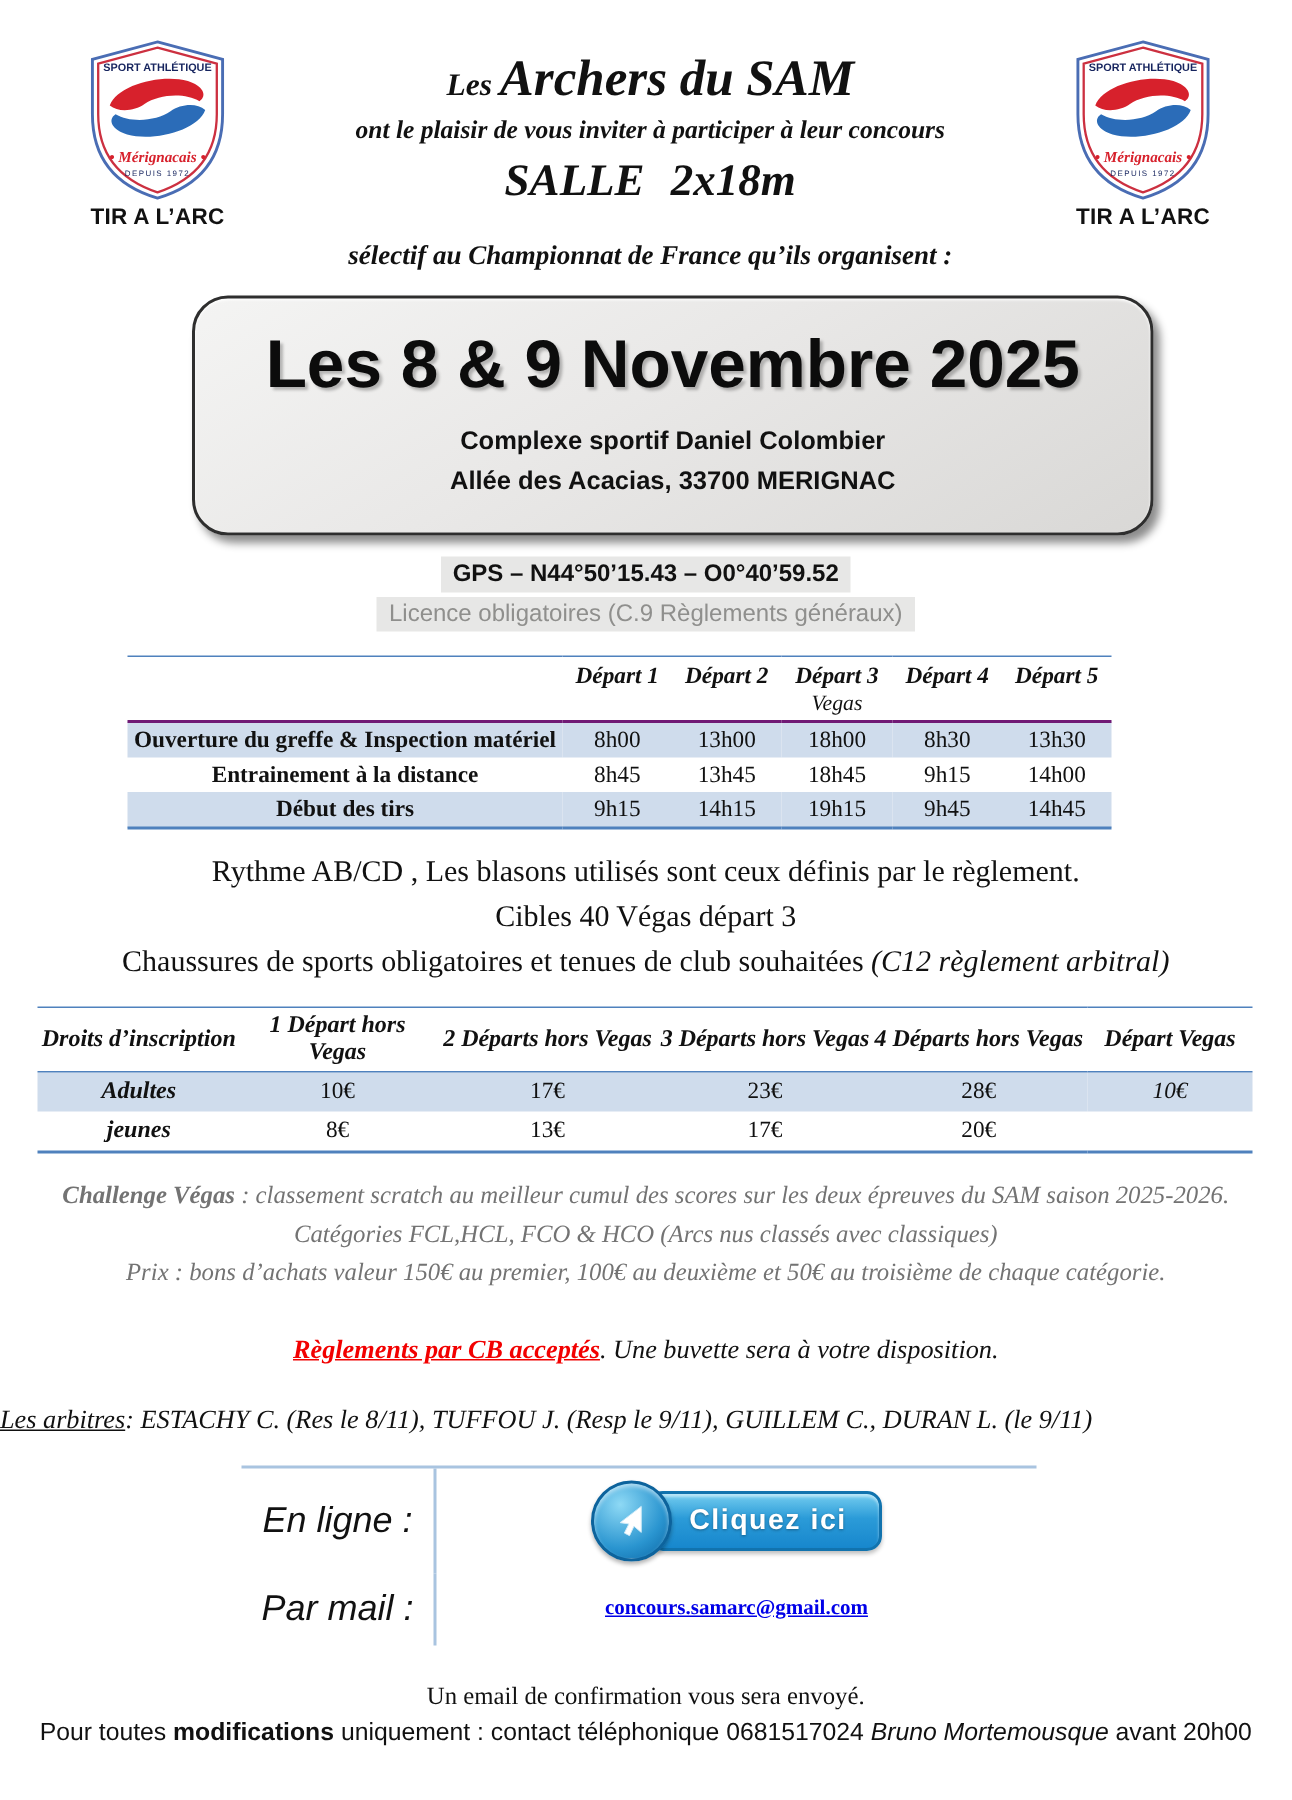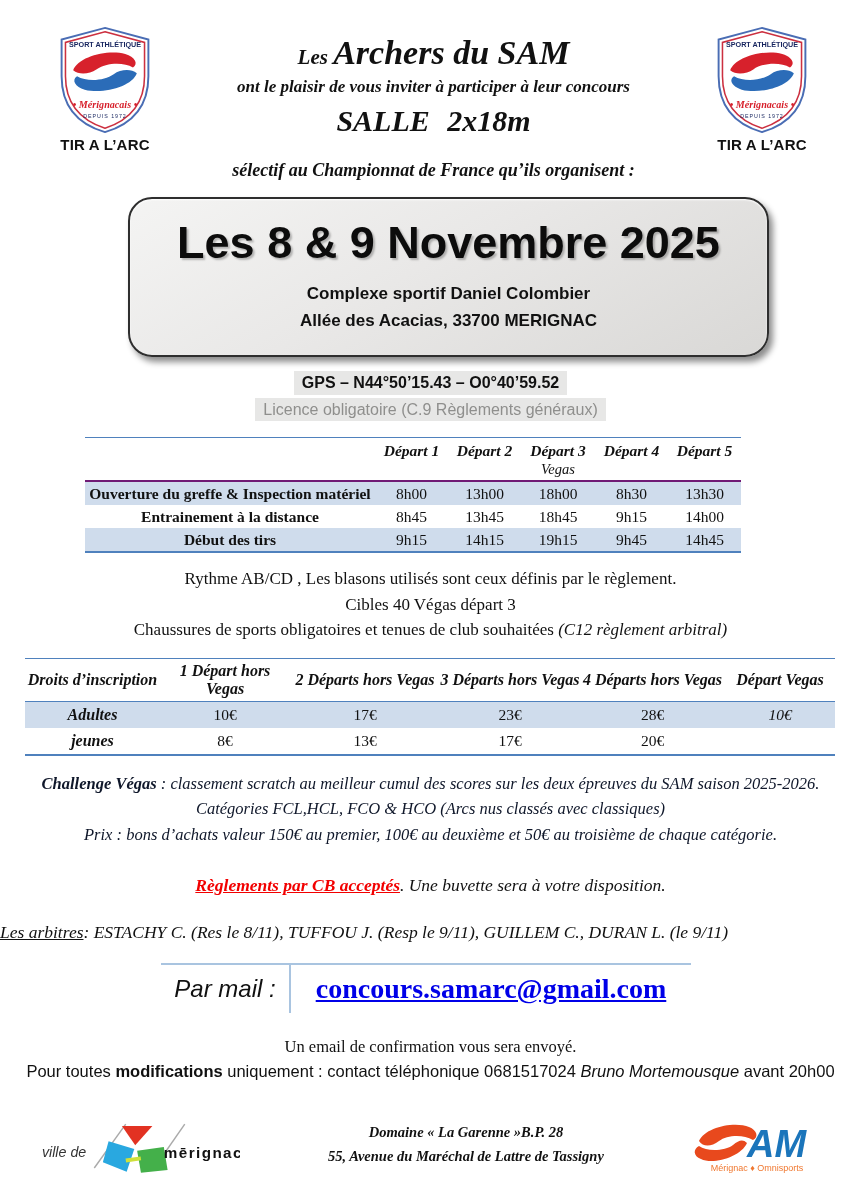--- a/index.html
+++ b/index.html
@@ -44,22 +44,22 @@
   tr.shade{background:#cfdcec;}
 
   .pricing{margin:15px 0 0 25px;width:810px;border-top:1px solid #4f81bd;border-bottom:2px solid #4f81bd;}
   .pricing thead tr{border-bottom:1px solid #4f81bd;}
   .pricing th{font-weight:bold;font-style:italic;font-size:16px;padding:3px 0;}
   .pricing td{font-size:15.5px;text-align:center;padding:2px 0;height:22px;}
   .pricing td.rlabel{font-style:italic;font-weight:bold;font-size:16px;}
   .pricing td.it{font-style:italic;}
 
   
-  .notes{text-align:center;margin-top:13px;font-size:17px;line-height:1.5;}
-  .challenge{text-align:center;margin-top:15px;color:#0f172a;font-style:italic;font-size:16.5px;line-height:1.55;}
+  .notes{text-align:center;margin-top:13px;font-size:20px;line-height:1.5;}
+  .challenge{text-align:center;margin-top:15px;color:#737373;font-style:italic;font-size:16.5px;line-height:1.55;}
   .challenge .b{font-weight:bold;}
   .payment{text-align:center;margin-top:28px;font-size:17.5px;font-style:italic;}
   .payment .red{color:#f20000;font-weight:bold;text-decoration:underline;}
   .arbitres{text-align:left;margin-top:26px;font-size:17.5px;font-style:italic;}
   .arbitres .u{text-decoration:underline;}
 
   
   .contact-box{width:530px;margin:20px 0 0 161px;border-top:2px solid #a9c4e0;}
   .contact-row{display:flex;align-items:stretch;}
   .contact-label{width:128px;border-right:2px solid #a9c4e0;font-family:"Liberation Sans",sans-serif;
@@ -68,21 +68,21 @@
   .btn-cliquez{position:relative;display:inline-flex;align-items:center;cursor:pointer;}
   .btn-circle{width:50px;height:50px;border-radius:50%;z-index:2;flex:0 0 auto;
               background:radial-gradient(circle at 35% 28%,#8ed9f5,#2a95d0 60%,#0d6aa8 95%);
               border:2px solid #0d639c;display:flex;align-items:center;justify-content:center;
               box-shadow:inset 0 2px 3px rgba(255,255,255,.55), 0 2px 3px rgba(0,0,0,.3);}
   .btn-pill{margin-left:-16px;padding:7px 22px 7px 26px;border-radius:10px;
             background:linear-gradient(#74cdf0 0%,#2b9bd8 45%,#1787cd 100%);
             border:2px solid #1173ae;color:#fff;font-family:"Liberation Sans",sans-serif;
             font-weight:bold;font-size:19px;letter-spacing:1px;text-shadow:0 1px 2px rgba(0,0,0,.35);
             box-shadow:inset 0 2px 2px rgba(255,255,255,.5), 0 2px 3px rgba(0,0,0,.25);}
-  .email-link{font-family:"Liberation Serif",serif;font-weight:bold;font-size:28px;color:#0000e8;text-decoration:underline;cursor:pointer;}
+  .email-link{font-family:"Liberation Serif",serif;font-weight:bold;font-size:14px;color:#0000e8;text-decoration:underline;cursor:pointer;}
 
   
   .confirm1{text-align:center;margin-top:24px;font-size:16.5px;}
   .confirm2{text-align:center;margin-top:5px;font-family:"Liberation Sans",sans-serif;font-size:16.5px;}
   .confirm2 .b{font-weight:bold;}
   .confirm2 .it{font-style:italic;}
 
   
   .footer{display:flex;align-items:flex-start;margin-top:36px;padding:0 34px 0 40px;}
   .footer-left{width:205px;flex:0 0 auto;}
@@ -130,21 +130,21 @@
   </div>
 
   <div class="title-box">
     <div class="tb-title">Les 8 &amp; 9 Novembre 2025</div>
     <div class="tb-sub">Complexe sportif Daniel Colombier</div>
     <div class="tb-sub tb-sub2">Allée des Acacias, 33700 MERIGNAC</div>
   </div>
 
   <div class="gps-wrap">
     <span class="gps">GPS – N44°50’15.43 – O0°40’59.52</span><br>
-    <span class="licence">Licence obligatoire (C.9 Règlements généraux)</span>
+    <span class="licence">Licence obligatoires (C.9 Règlements généraux)</span>
   </div>
 
   <table class="schedule">
     <colgroup>
         <col style="width:290px">
         <col style="width:73px">
         <col style="width:73px">
         <col style="width:74px">
         <col style="width:73px">
         <col style="width:73px">
@@ -241,20 +241,33 @@
   <div class="payment">
     <span class="red">Règlements par CB acceptés</span><span>. Une buvette sera à votre disposition.</span>
   </div>
 
   <div class="arbitres">
     <span class="u">Les arbitres</span><span>: ESTACHY C. (Res le 8/11), TUFFOU J. (Resp le 9/11), GUILLEM C., DURAN L. (le 9/11)</span>
   </div>
 
   <div class="contact-box">
     <div class="contact-row">
+      <div class="contact-label">En ligne :</div>
+      <div class="contact-content">
+        <div class="btn-cliquez">
+          <span class="btn-circle">
+            <svg width="26" height="26" viewBox="0 0 24 24">
+              <polygon points="18,3 18,19 13.5,15.2 10.8,21 7.6,19.4 10.4,13.8 5,13" fill="#ffffff" stroke="#cfe9f7" stroke-width="0.6"></polygon>
+            </svg>
+          </span>
+          <span class="btn-pill">Cliquez ici</span>
+        </div>
+      </div>
+    </div>
+    <div class="contact-row">
       <div class="contact-label">Par mail :</div>
       <div class="contact-content">
         <a class="email-link">concours.samarc@gmail.com</a>
       </div>
     </div>
   </div>
 
   <div class="confirm1">Un email de confirmation vous sera envoyé.</div>
   <div class="confirm2">
     <span>Pour toutes </span><span class="b">modifications</span><span> uniquement : contact téléphonique 0681517024 </span><span class="it">Bruno Mortemousque</span><span> avant 20h00</span>

